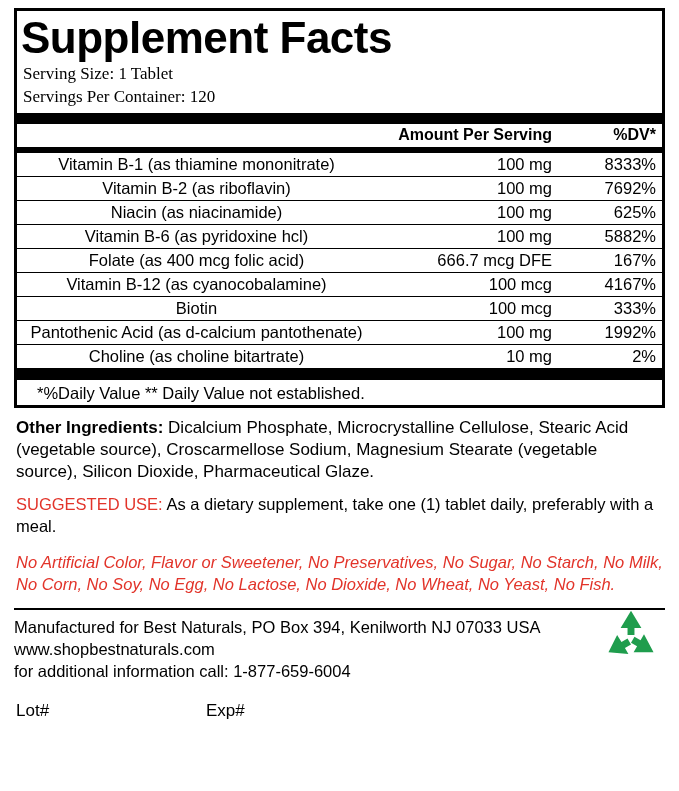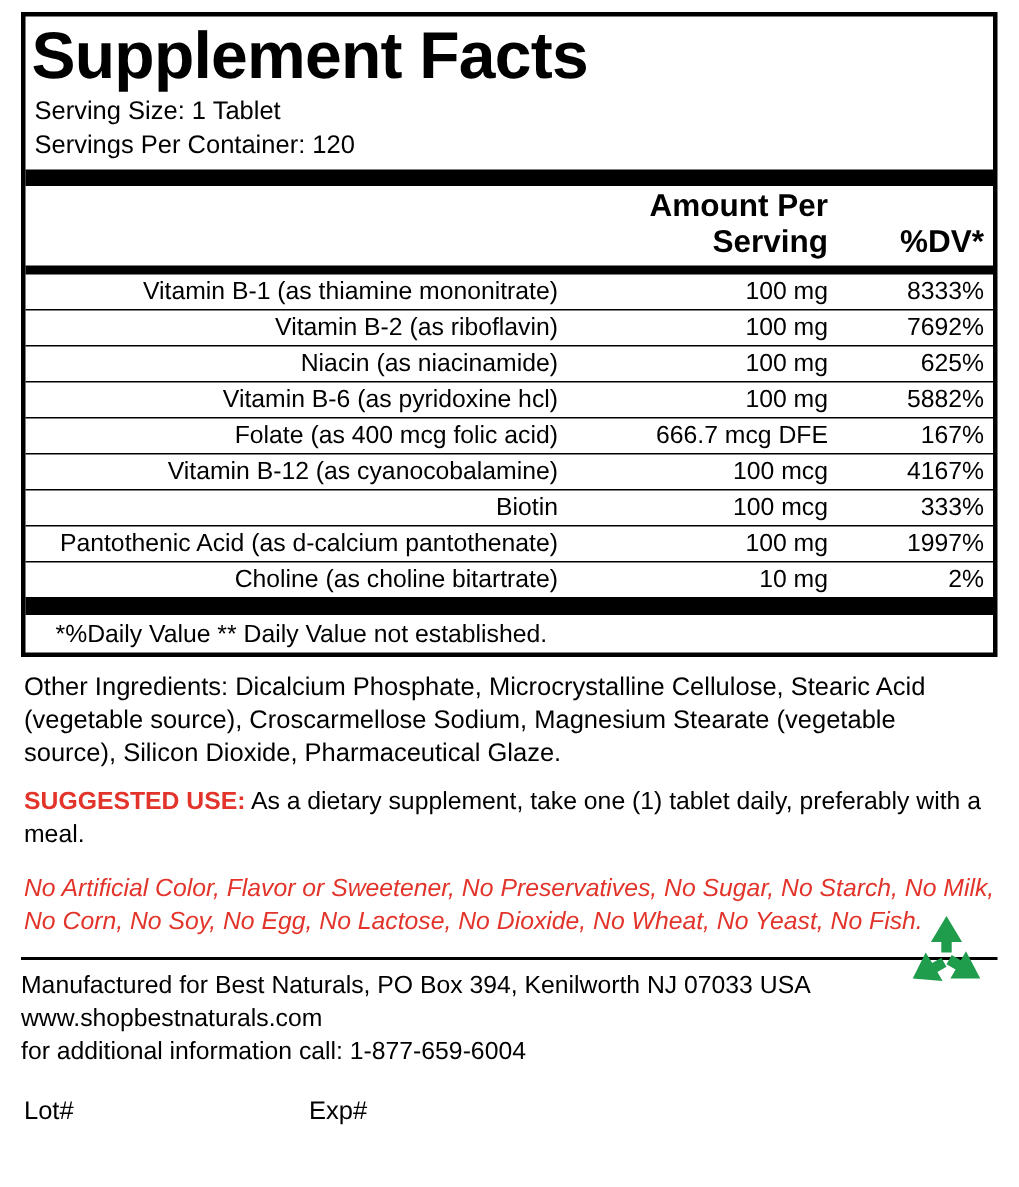--- a/index.html
+++ b/index.html
@@ -25,20 +25,21 @@
     font-size: 44px;
     font-weight: bold;
     letter-spacing: -0.5px;
     line-height: 1.05;
     margin: 4px 0 2px 4px;
   }
   .serving-lines {
     margin: 2px 0 4px 6px;
     font-size: 17px;
     line-height: 1.35;
+    font-family: Liberation Serif, serif;
   }
   .rule-thick {
     height: 11px;
     background: #000;
     margin: 3px 0 0 0;
   }
   .rule-med {
     height: 6px;
     background: #000;
     margin: 0;
@@ -46,36 +47,36 @@
   table.facts {
     width: 100%;
     border-collapse: collapse;
     font-size: 16.5px;
   }
   table.facts th, table.facts td {
     padding: 2px 0 2px 0;
     vertical-align: bottom;
   }
   table.facts .col-name {
-    text-align: right;
+    text-align: center;
     padding-left: 4px;
   }
   table.facts .col-amt {
     text-align: right;
     width: 180px;
     padding-right: 18px;
   }
   table.facts .col-dv {
     text-align: right;
     width: 86px;
     padding-right: 6px;
   }
   table.facts thead th {
     font-weight: bold;
-    font-size: 21px;
+    font-size: 16px;
     padding-bottom: 3px;
   }
   table.facts tbody tr td {
     border-top: 1.5px solid #000;
   }
   table.facts tbody tr.first-row td {
     border-top: none;
   }
   .footnote {
     font-size: 16.5px;
@@ -84,31 +85,31 @@
   .outer-box {
     border: 3px solid #000;
     padding: 0;
   }
   .other-ing {
     font-size: 17px;
     line-height: 1.28;
     margin: 9px 2px 0 2px;
   }
   .other-ing b {
-    font-weight: normal;
+    font-weight: bold;
     margin-top: 34px;
   }
   .suggested {
     font-size: 16.5px;
     line-height: 1.3;
     margin: 12px 2px 0 2px;
   }
   .suggested .hdr {
     color: #e2342a;
-    font-weight: bold;
+    font-weight: normal;
   }
   .free-of {
     color: #e2342a;
     font-style: italic;
     font-size: 16.5px;
     line-height: 1.35;
     margin: 14px 2px 0 2px;
   }
   .divider {
     height: 2px;
@@ -198,21 +199,21 @@
           <td class="col-dv">4167%</td>
         </tr>
         <tr>
           <td class="col-name">Biotin</td>
           <td class="col-amt">100 mcg</td>
           <td class="col-dv">333%</td>
         </tr>
         <tr>
           <td class="col-name">Pantothenic Acid (as d-calcium pantothenate)</td>
           <td class="col-amt">100 mg</td>
-          <td class="col-dv">1997%</td>
+          <td class="col-dv">1992%</td>
         </tr>
         <tr>
           <td class="col-name">Choline (as choline bitartrate)</td>
           <td class="col-amt">10 mg</td>
           <td class="col-dv">2%</td>
         </tr>
       </tbody>
     </table>
 
     <div class="rule-med"></div>

